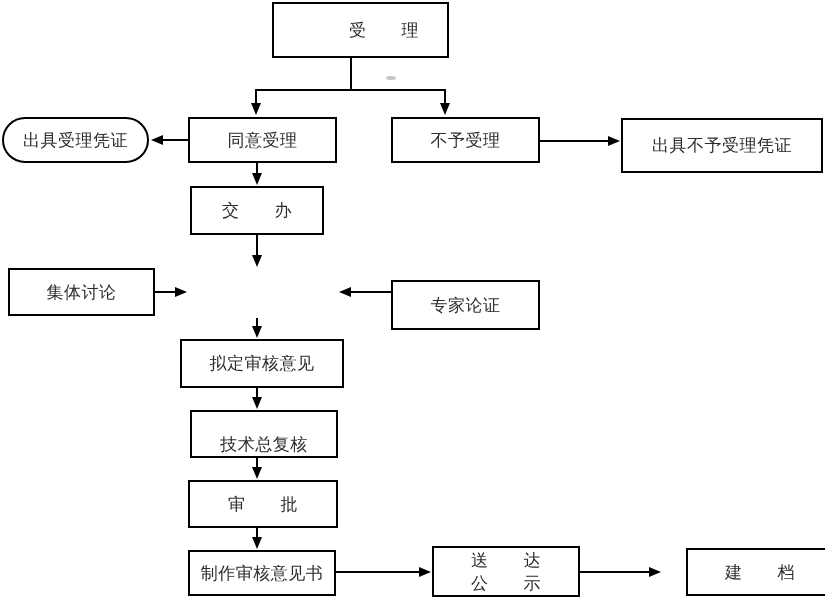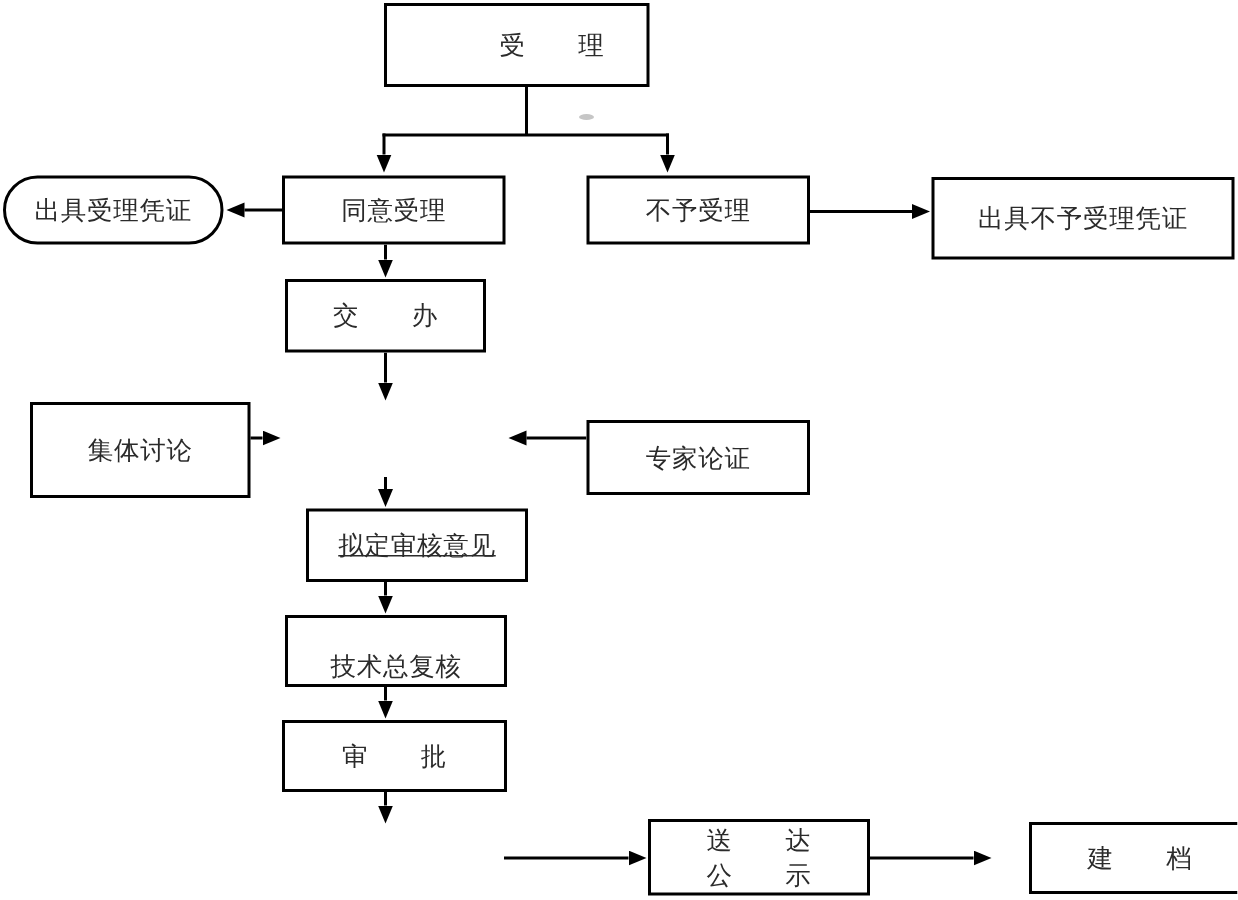--- a/index.html
+++ b/index.html
@@ -89,21 +89,21 @@
 
     <path d="M257,528 V537" stroke="#000000" stroke-width="2" fill="none" marker-end="url(#ah)"></path>
 
     <path d="M336,572 H419" stroke="#000000" stroke-width="2" fill="none" marker-end="url(#ah)"></path>
 
     <path d="M580,572 H649" stroke="#000000" stroke-width="2" fill="none" marker-end="url(#ah)"></path>
   </svg>
 
   <div class="smudge"></div>
 
-  <div class="node" style="left:256px; top:2px; width:177px; height:56px;padding-left:47px;">
+  <div class="node" style="left:272px; top:2px; width:177px; height:56px;padding-left:47px;">
     <span class="node-label">受　　理</span>
   </div>
 
   <div class="node" style="left:2px; top:117px; width:147px; height:46px;border-radius:23px;">
     <span class="node-label">出具受理凭证</span>
   </div>
 
   <div class="node" style="left:188px; top:117px; width:149px; height:46px;">
     <span class="node-label">同意受理</span>
   </div>
@@ -113,41 +113,44 @@
   </div>
 
   <div class="node" style="left:621px; top:118px; width:202px; height:55px;">
     <span class="node-label">出具不予受理凭证</span>
   </div>
 
   <div class="node" style="left:190px; top:186px; width:134px; height:49px;">
     <span class="node-label">交　　办</span>
   </div>
 
-  <div class="node" style="left:20px; top:268px; width:147px; height:64px;">
+  <div class="node" style="left:8px; top:268px; width:147px; height:48px;">
     <span class="node-label">集体讨论</span>
   </div>
 
 
   <div class="node" style="left:391px; top:280px; width:149px; height:50px;">
     <span class="node-label">专家论证</span>
   </div>
 
-  <div class="node" style="left:204px; top:339px; width:148px; height:49px;text-decoration:underline;">
+  <div class="node" style="left:180px; top:339px; width:164px; height:49px;">
     <span class="node-label">拟定审核意见</span>
   </div>
 
   <div class="node" style="left:190px; top:410px; width:148px; height:48px;align-items:flex-end;">
     <span class="node-label">技术总复核</span>
   </div>
 
   <div class="node" style="left:188px; top:480px; width:150px; height:48px;">
     <span class="node-label">审　　批</span>
   </div>
 
+  <div class="node" style="left:188px; top:550px; width:148px; height:46px;">
+    <span class="node-label">制作审核意见书</span>
+  </div>
 
   <div class="node" style="left:432px; top:546px; width:148px; height:51px;text-align:right;">
     <span class="node-label">送　　达
 公　　示</span>
   </div>
 
   <div class="node" style="left:662px; top:548px; width:148px; height:48px;margin-left:24px;">
     <span class="node-label">建　　档</span>
   </div>
 

